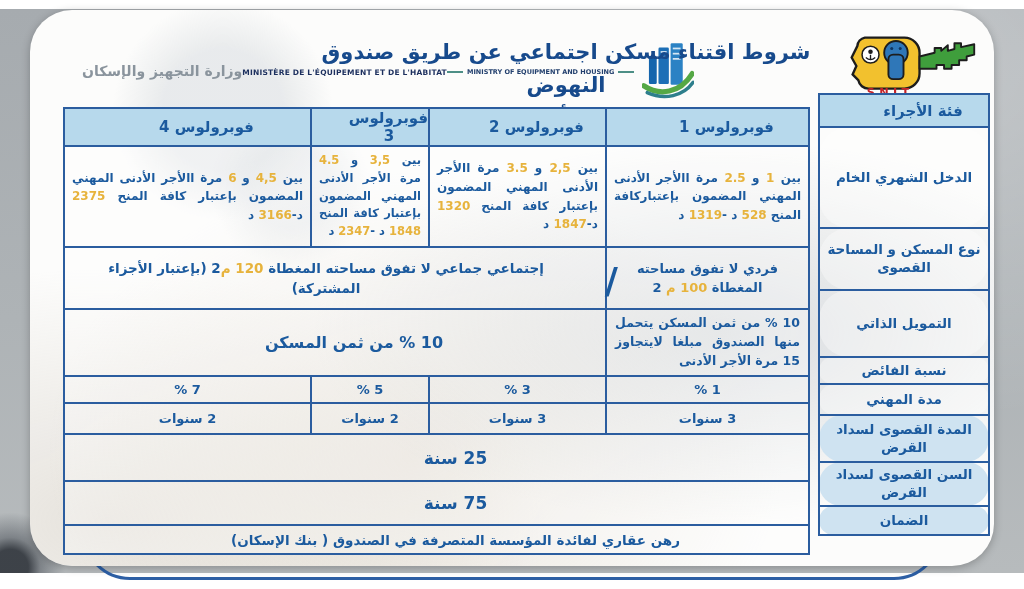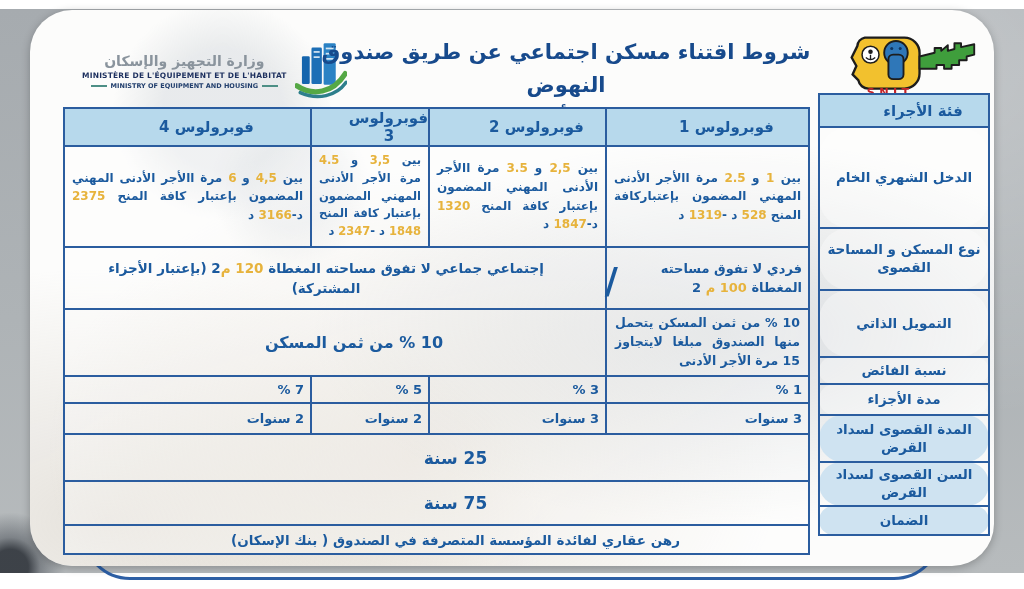--- a/index.html
+++ b/index.html
@@ -26,21 +26,21 @@
     background:
       radial-gradient(circle at 20% 18%, rgba(165,175,185,.22) 0 60px, transparent 110px),
       radial-gradient(circle at 27% 32%, rgba(165,175,185,.18) 0 40px, transparent 80px),
       radial-gradient(ellipse at 72% 58%, rgba(140,150,160,.30), transparent 42%),
       radial-gradient(ellipse at 40% 80%, rgba(205,193,175,.40), transparent 45%),
       radial-gradient(ellipse at 8% 92%, rgba(190,180,165,.35), transparent 35%);
   }
 
   
   .ministry { position:absolute; left:52px; top:30px; display:flex; align-items:center; gap:8px; z-index:4; }
-  .ministry-text { display:flex; flex-direction:column; align-items:center; }
+  .ministry-text { display:flex; flex-direction:row; align-items:center; }
   .ministry-ar { color:#8a949d; font-size:14px; font-weight:700; letter-spacing:1px; direction:rtl; }
   .ministry-fr { color:#1c2f5e; font-size:7.5px; font-weight:700; margin-top:2px; letter-spacing:.2px; }
   .ministry-en { color:#23406e; font-size:6.5px; font-weight:700; margin-top:2px; display:flex; align-items:center; gap:4px; }
   .dash { display:inline-block; width:16px; border-top:2px solid #4d8f86; }
 
   .title-wrap { position:absolute; left:288px; right:180px; top:26px; text-align:center;
     direction:rtl; z-index:4; }
   .title-line { color:#174a8c; font-size:21px; font-weight:700; line-height:1.55; }
   .title-hl { color:#e7b33c; }
 
@@ -52,21 +52,21 @@
     background:rgba(255,255,255,.35);padding-left:38px; }
   #main-table { left:63px; top:107px; width:745px; }
   #cat-table  { left:818px; top:93px; width:170px; }
 
   th.colhead, .cat-head { background:#b7d9ec; font-size:15px; text-align:center; }
   tr.rh { height:33px; }  tr.r1 { height:101px; } tr.r2 { height:62px; }
   tr.r3 { height:67px; }  tr.r4 { height:27px; }  tr.r5 { height:31px; }
   tr.r6 { height:47px; }  tr.r7 { height:44px; }  tr.r8 { height:29px; }
 
   td.cell-income { font-size:12px; line-height:1.55; padding:3px 7px; text-align:justify; }
-  td.cell-center { text-align:right; font-size:13px; padding:2px 6px; }
+  td.cell-center { text-align:center; font-size:13px; padding:2px 6px; }
   td.cell-type-merged { text-align:center; font-size:13.5px; line-height:1.5; position:relative; padding:2px 26px 2px 8px; }
   td.cell-fin1 { font-size:12.5px; line-height:1.5; padding:2px 8px; text-align:justify; }
   td.cell-fin-merged { text-align:center; font-size:16px; }
   td.cell-big { text-align:center; font-size:17px; }
   td.cell-guarantee { text-align:center; font-size:13.5px; }
   .hl { color:#e7b33c; }
   .slash { position:absolute; right:-13px; top:6px; font-size:36px; font-weight:700; color:#1b5a9e; z-index:5; }
 
   .cat-label { font-size:13.5px; text-align:center; line-height:1.3; padding:2px 4px;border-radius:30px; }
   .cat-tint { background:#cfe3f1; }
@@ -196,21 +196,21 @@
     <tr class="r2">
           <td class="cat-label">نوع المسكن و المساحة القصوى</td>
         </tr>
     <tr class="r3">
           <td class="cat-label">التمويل الذاتي</td>
         </tr>
     <tr class="r4">
           <td class="cat-label">نسبة الفائض</td>
         </tr>
     <tr class="r5">
-          <td class="cat-label">مدة الأجزاء</td>
+          <td class="cat-label">مدة المهني</td>
         </tr>
     <tr class="r6">
           <td class="cat-label cat-tint">المدة القصوى لسداد القرض</td>
         </tr>
     <tr class="r7">
           <td class="cat-label cat-tint">السن القصوى لسداد القرض</td>
         </tr>
     <tr class="r8">
           <td class="cat-label cat-tint">الضمان</td>
         </tr>

